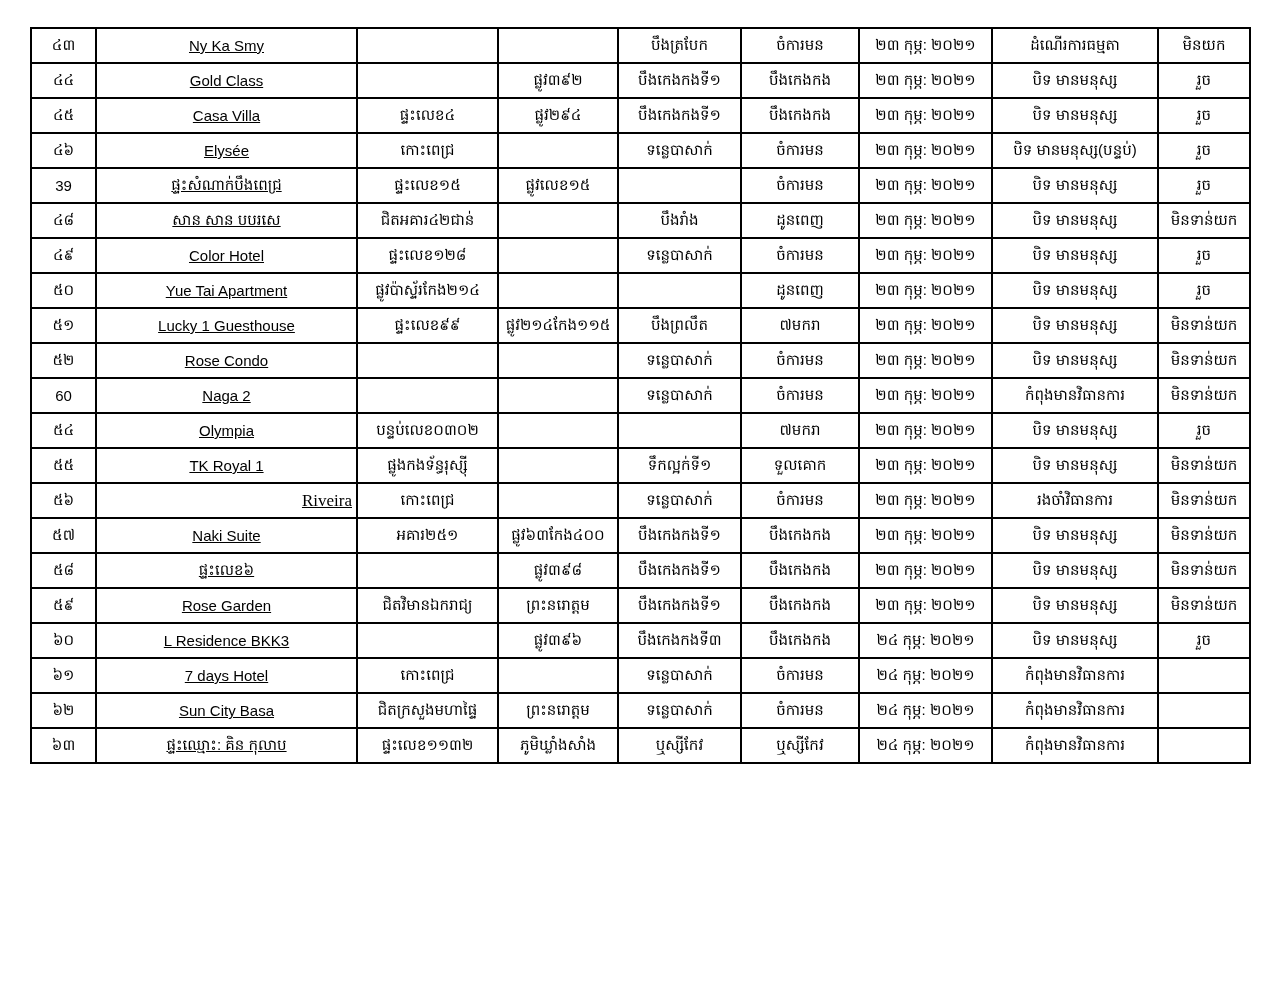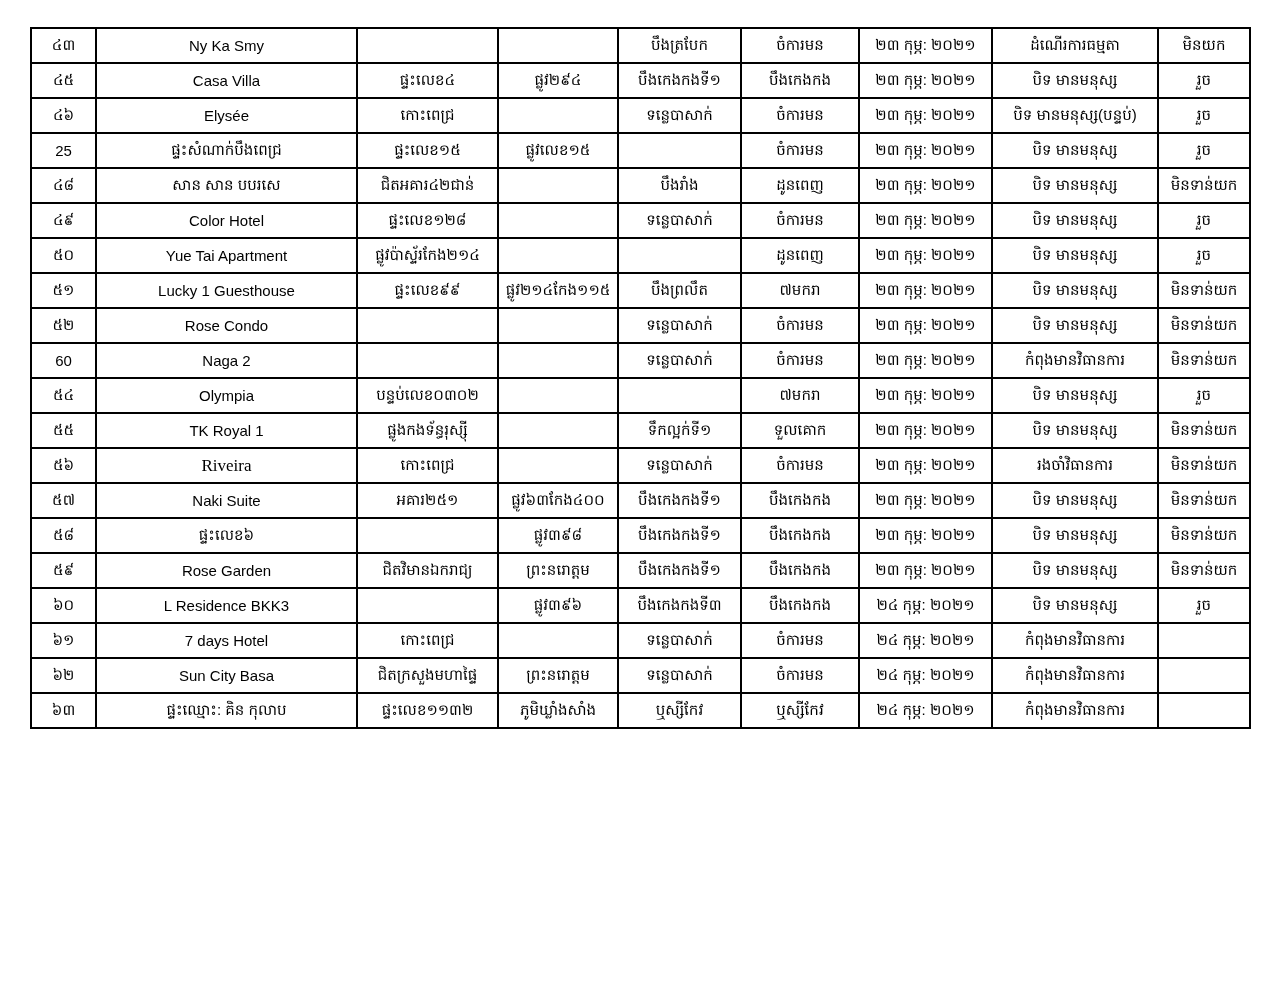--- a/index.html
+++ b/index.html
@@ -45,24 +45,26 @@
   col.c-sangkat  { width: 123px; }
   col.c-khan     { width: 118px; }
   col.c-date     { width: 133px; }
   col.c-status   { width: 166px; }
   col.c-result   { width: 92px;  }
 
   td.col-no { text-align: center; }
   td.col-name {
     text-align: left;
     padding-left: 7px;
+    text-decoration: underline;
   }
   td.col-name.serif {
     font-family: "Liberation Serif", serif;
     font-size: 17px;
+    text-align: right;
   }
   td.col-result {
     font-weight: normal;
   }
 </style>
 </head>
 <body>
 
 <div class="page">
   <table class="doc-table">
@@ -83,20 +85,31 @@
           <td class="col-name">Ny Ka Smy</td>
           <td class="col-address1"></td>
           <td class="col-address2"></td>
           <td class="col-sangkat">បឹងត្របែក</td>
           <td class="col-khan">ចំការមន</td>
           <td class="col-date">២៣ កុម្ភ: ២០២១</td>
           <td class="col-status">ដំណើរការធម្មតា</td>
           <td class="col-result">មិនយក</td>
         </tr>
         <tr>
+          <td class="col-no">៤៤</td>
+          <td class="col-name">Gold Class</td>
+          <td class="col-address1"></td>
+          <td class="col-address2">ផ្លូវ៣៩២</td>
+          <td class="col-sangkat">បឹងកេងកងទី១</td>
+          <td class="col-khan">បឹងកេងកង</td>
+          <td class="col-date">២៣ កុម្ភ: ២០២១</td>
+          <td class="col-status">បិទ មានមនុស្ស</td>
+          <td class="col-result">រួច</td>
+        </tr>
+        <tr>
           <td class="col-no">៤៥</td>
           <td class="col-name">Casa Villa</td>
           <td class="col-address1">ផ្ទះលេខ៤</td>
           <td class="col-address2">ផ្លូវ២៩៤</td>
           <td class="col-sangkat">បឹងកេងកងទី១</td>
           <td class="col-khan">បឹងកេងកង</td>
           <td class="col-date">២៣ កុម្ភ: ២០២១</td>
           <td class="col-status">បិទ មានមនុស្ស</td>
           <td class="col-result">រួច</td>
         </tr>
@@ -105,21 +118,21 @@
           <td class="col-name">Elysée</td>
           <td class="col-address1">កោះពេជ្រ</td>
           <td class="col-address2"></td>
           <td class="col-sangkat">ទន្លេបាសាក់</td>
           <td class="col-khan">ចំការមន</td>
           <td class="col-date">២៣ កុម្ភ: ២០២១</td>
           <td class="col-status">បិទ មានមនុស្ស(បន្ទប់)</td>
           <td class="col-result">រួច</td>
         </tr>
         <tr>
-          <td class="col-no">25</td>
+          <td class="col-no">39</td>
           <td class="col-name">ផ្ទះសំណាក់បឹងពេជ្រ</td>
           <td class="col-address1">ផ្ទះលេខ១៥</td>
           <td class="col-address2">ផ្លូវលេខ១៥</td>
           <td class="col-sangkat"></td>
           <td class="col-khan">ចំការមន</td>
           <td class="col-date">២៣ កុម្ភ: ២០២១</td>
           <td class="col-status">បិទ មានមនុស្ស</td>
           <td class="col-result">រួច</td>
         </tr>
         <tr>

